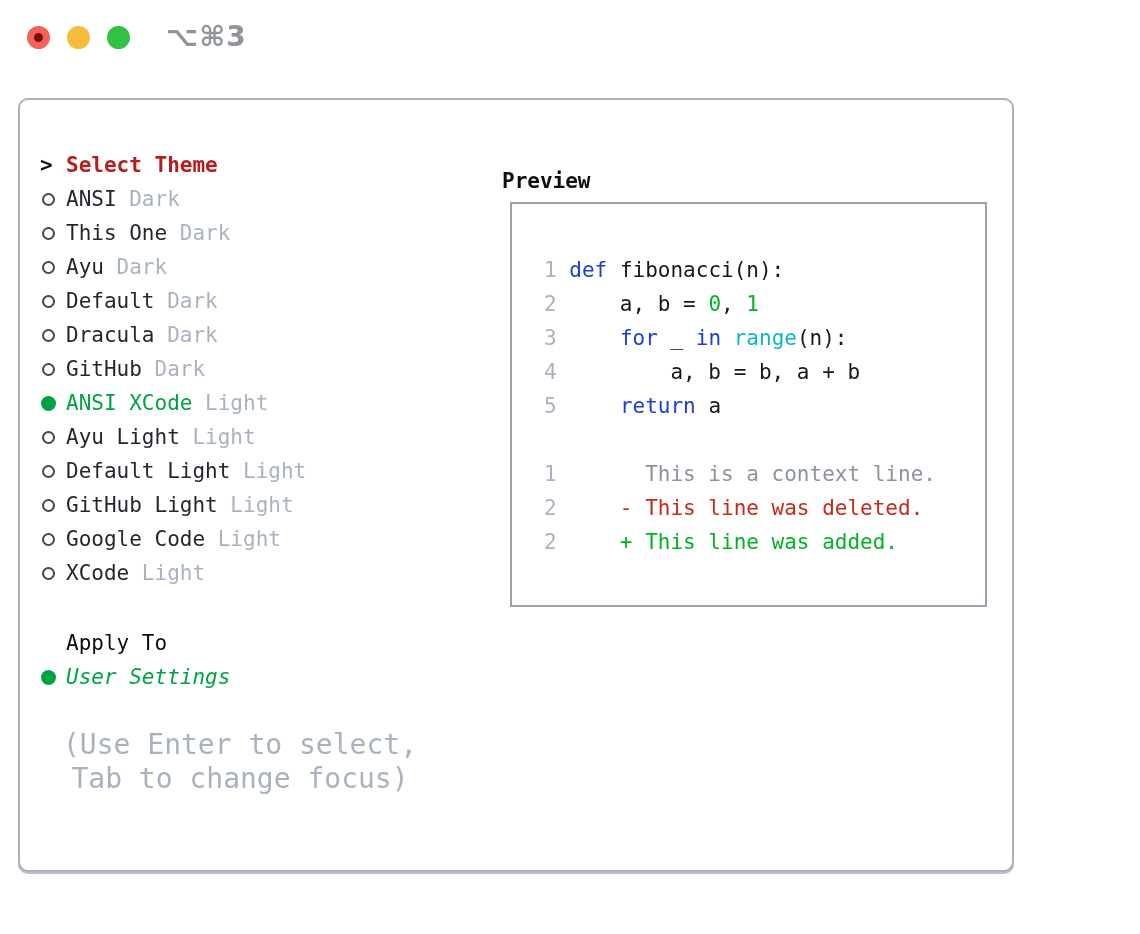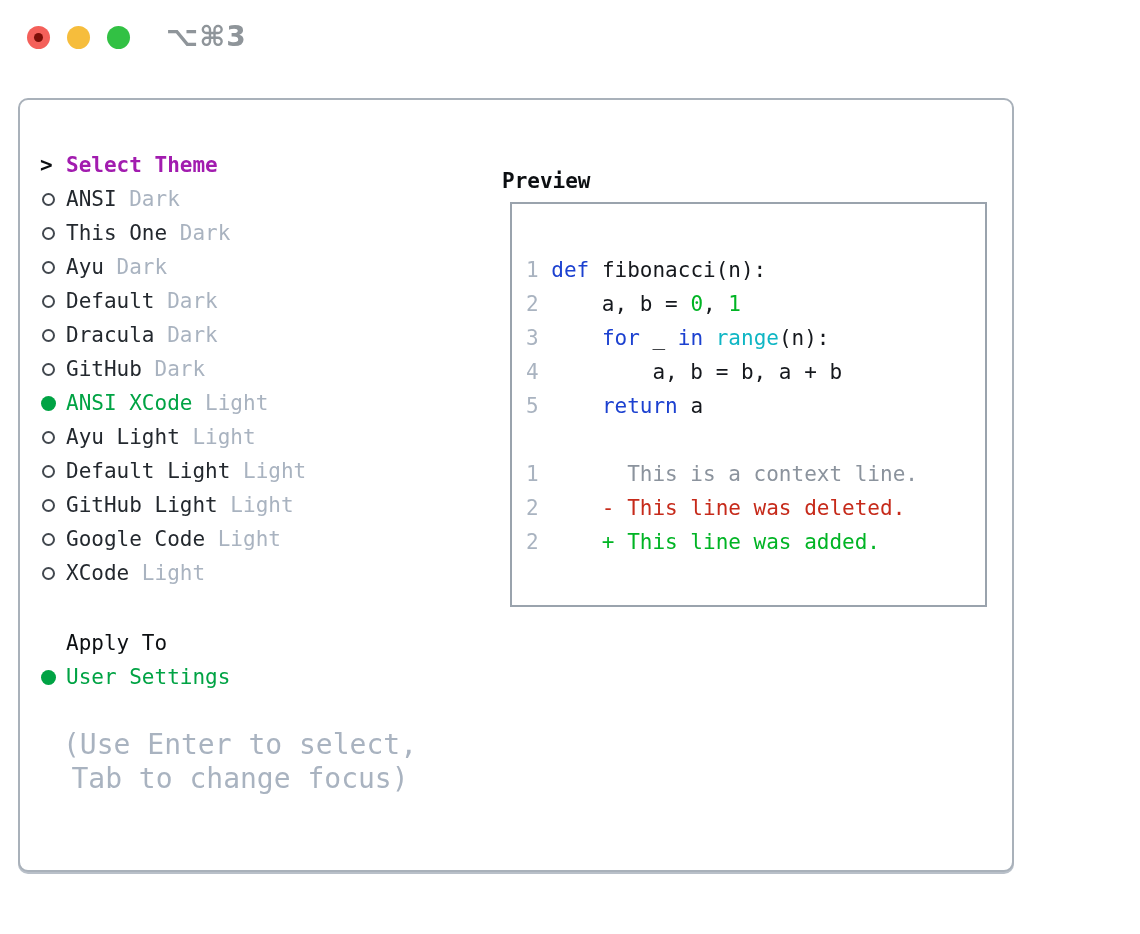--- a/index.html
+++ b/index.html
@@ -46,42 +46,42 @@
     position:absolute;left:18px;top:98px;width:996px;height:774px;
     border:2px solid var(--border-gray);border-radius:10px;background:#fff;
     box-shadow:0 2px 0 #b9c0c9;
   }
 
   
   .left-col{position:absolute;left:20px;top:48px;width:452px;}
   .row{display:flex;align-items:center;height:34px;font-size:21px;color:var(--text-dark);}
   .marker{width:26px;flex:0 0 26px;display:flex;align-items:center;}
   .pointer{font-weight:700;color:#0c0f12;}
-  .header-label{font-weight:700;color:#a21caf;}
+  .header-label{font-weight:700;color:#b91c1c;}
   .radio-ring{width:13px;height:13px;border:2.5px solid #42484f;border-radius:50%;margin-left:2px;}
   .radio-dot{width:15px;height:15px;border-radius:50%;background:var(--accent-green);margin-left:1px;}
   .theme-name{color:var(--text-dark);text-align:center;}
   .theme-row.selected .theme-name{color:var(--accent-green);}
   .variant{color:var(--muted);margin-left:1ch;}
   .spacer-lg{height:36px;}
   .spacer{height:34px;}
   .apply-label{color:#0c0f12;}
   .option-row .opt-name{color:var(--text-dark);}
-  .option-row.selected .opt-name{color:var(--accent-green);}
+  .option-row.selected .opt-name{color:var(--accent-green);font-style:italic;}
   .help{width:400px;font-size:28px;line-height:34px;color:var(--muted);white-space:normal;text-align:center;}
 
   
   .preview-label{
     position:absolute;left:482px;top:64px;height:34px;display:flex;align-items:center;
     font-size:21px;font-weight:700;color:#0c0f12;
   }
   .preview-box{
     position:absolute;left:490px;top:102px;width:477px;height:405px;
     border:2px solid #9aa3ad;background:#fff;
-    padding:49px 0 0 14px;overflow:hidden;
+    padding:49px 0 0 32px;overflow:hidden;
   }
   .code-line{height:34px;font-size:21px;line-height:34px;white-space:pre;}
   .tok-ln{color:var(--muted);}
   .tok-plain{color:var(--code-plain);}
   .tok-kw{color:var(--code-blue);}
   .tok-fn{color:var(--code-cyan);}
   .tok-num{color:var(--code-green);}
   .tok-ctx{color:var(--code-ctx);}
   .tok-del{color:var(--code-red);}
   .tok-add{color:var(--code-green);}

